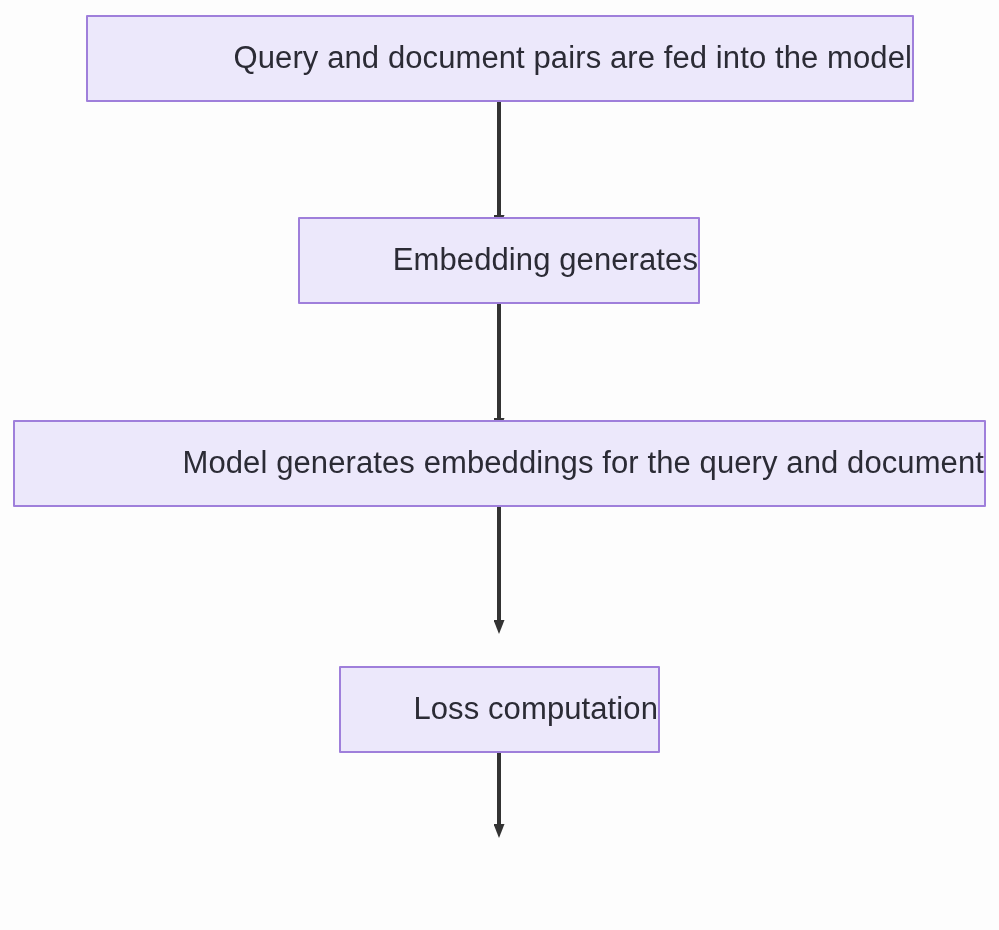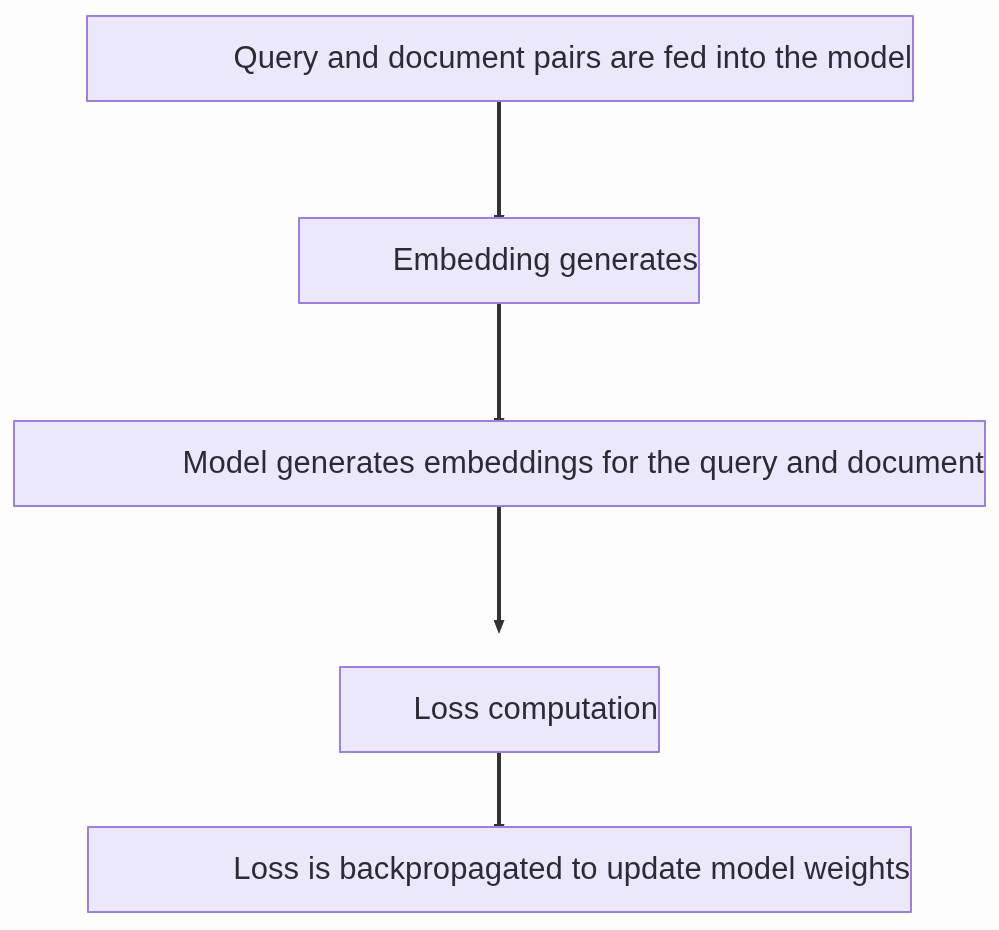--- a/index.html
+++ b/index.html
@@ -82,17 +82,14 @@
   </div>
 
   <div class="flow-node" id="node-2" style="left: 13px; top: 420px; width: 973px; height: 87px;">
     <span class="flow-node-label">Model generates embeddings for the query and document</span>
   </div>
 
   <div class="flow-node" id="node-3" style="left: 339px; top: 622px; width: 321px; height: 87px;">
     <span class="flow-node-label">Loss computation</span>
   </div>
 
-  <div class="flow-node" id="node-4" style="left: 87px; top: 826px; width: 825px; height: 87px;">
-    <span class="flow-node-label">Loss is backpropagated to update model weights</span>
-  </div>
 
 </div>
 
 </body></html>

